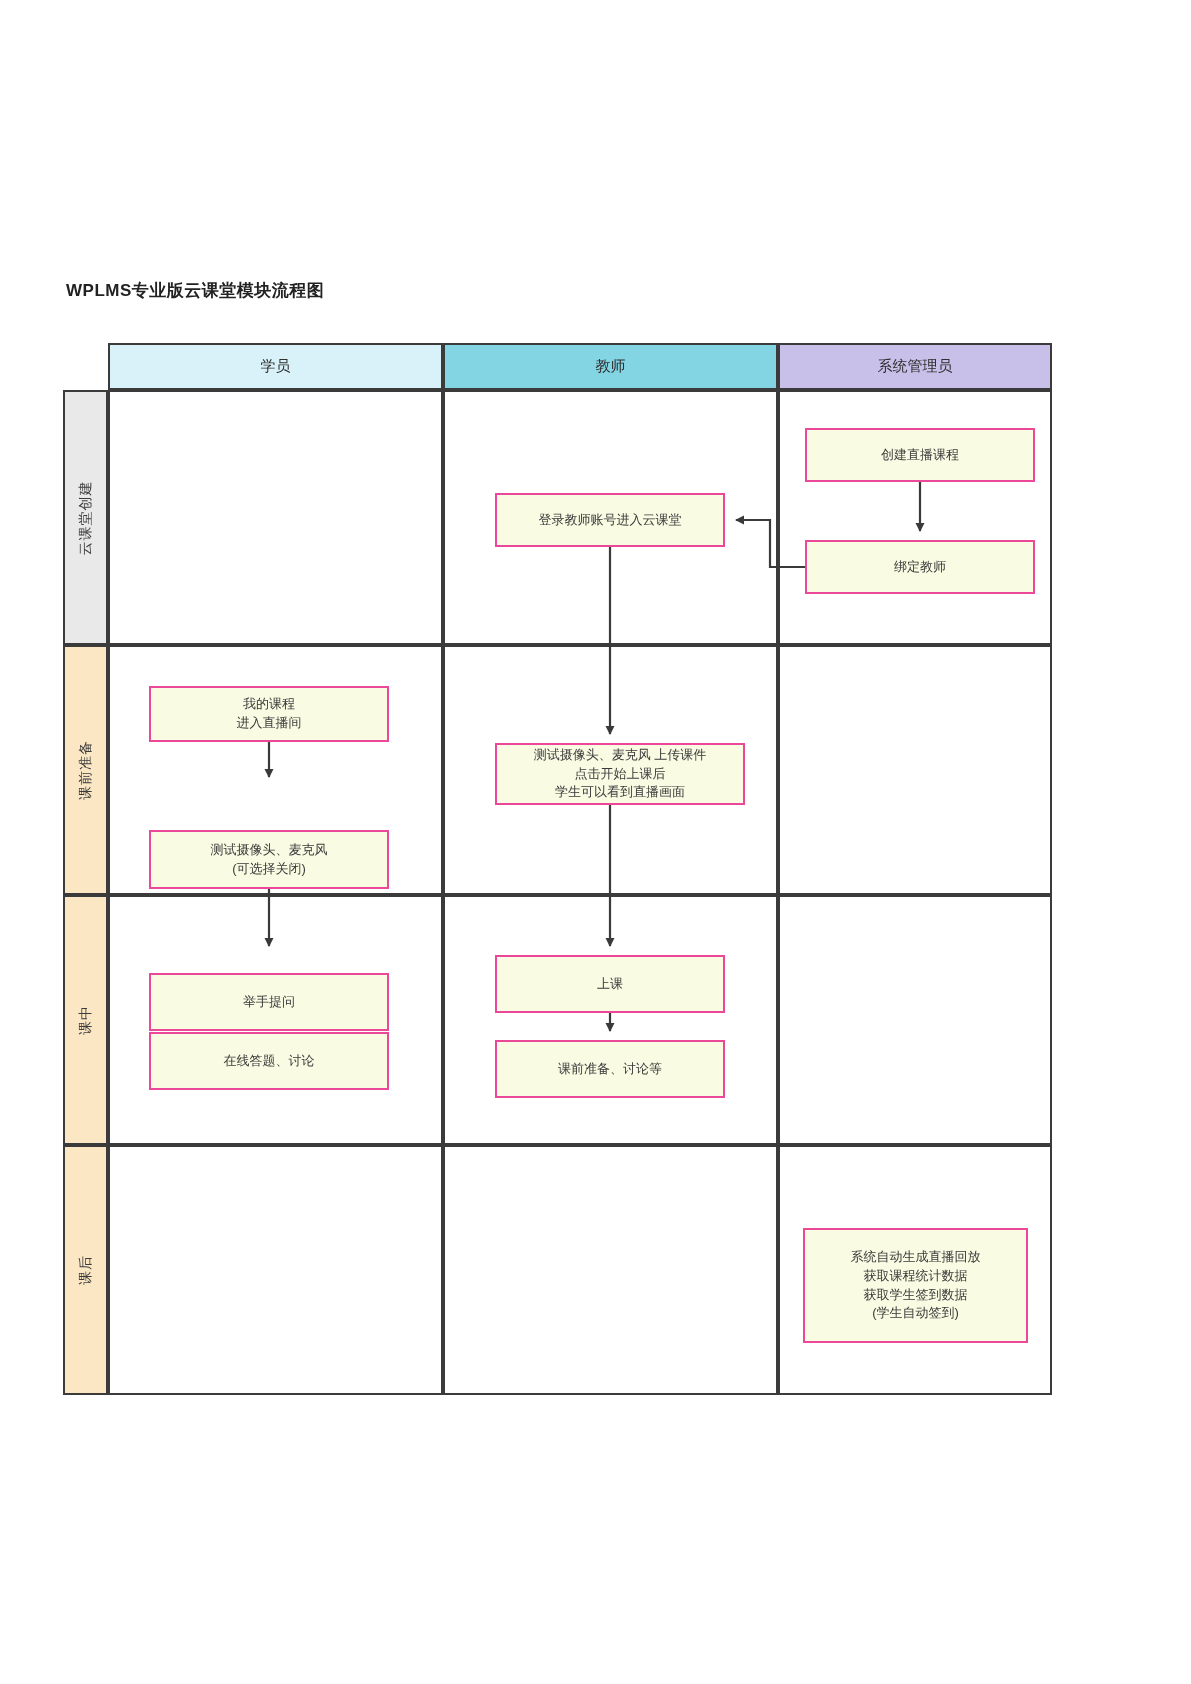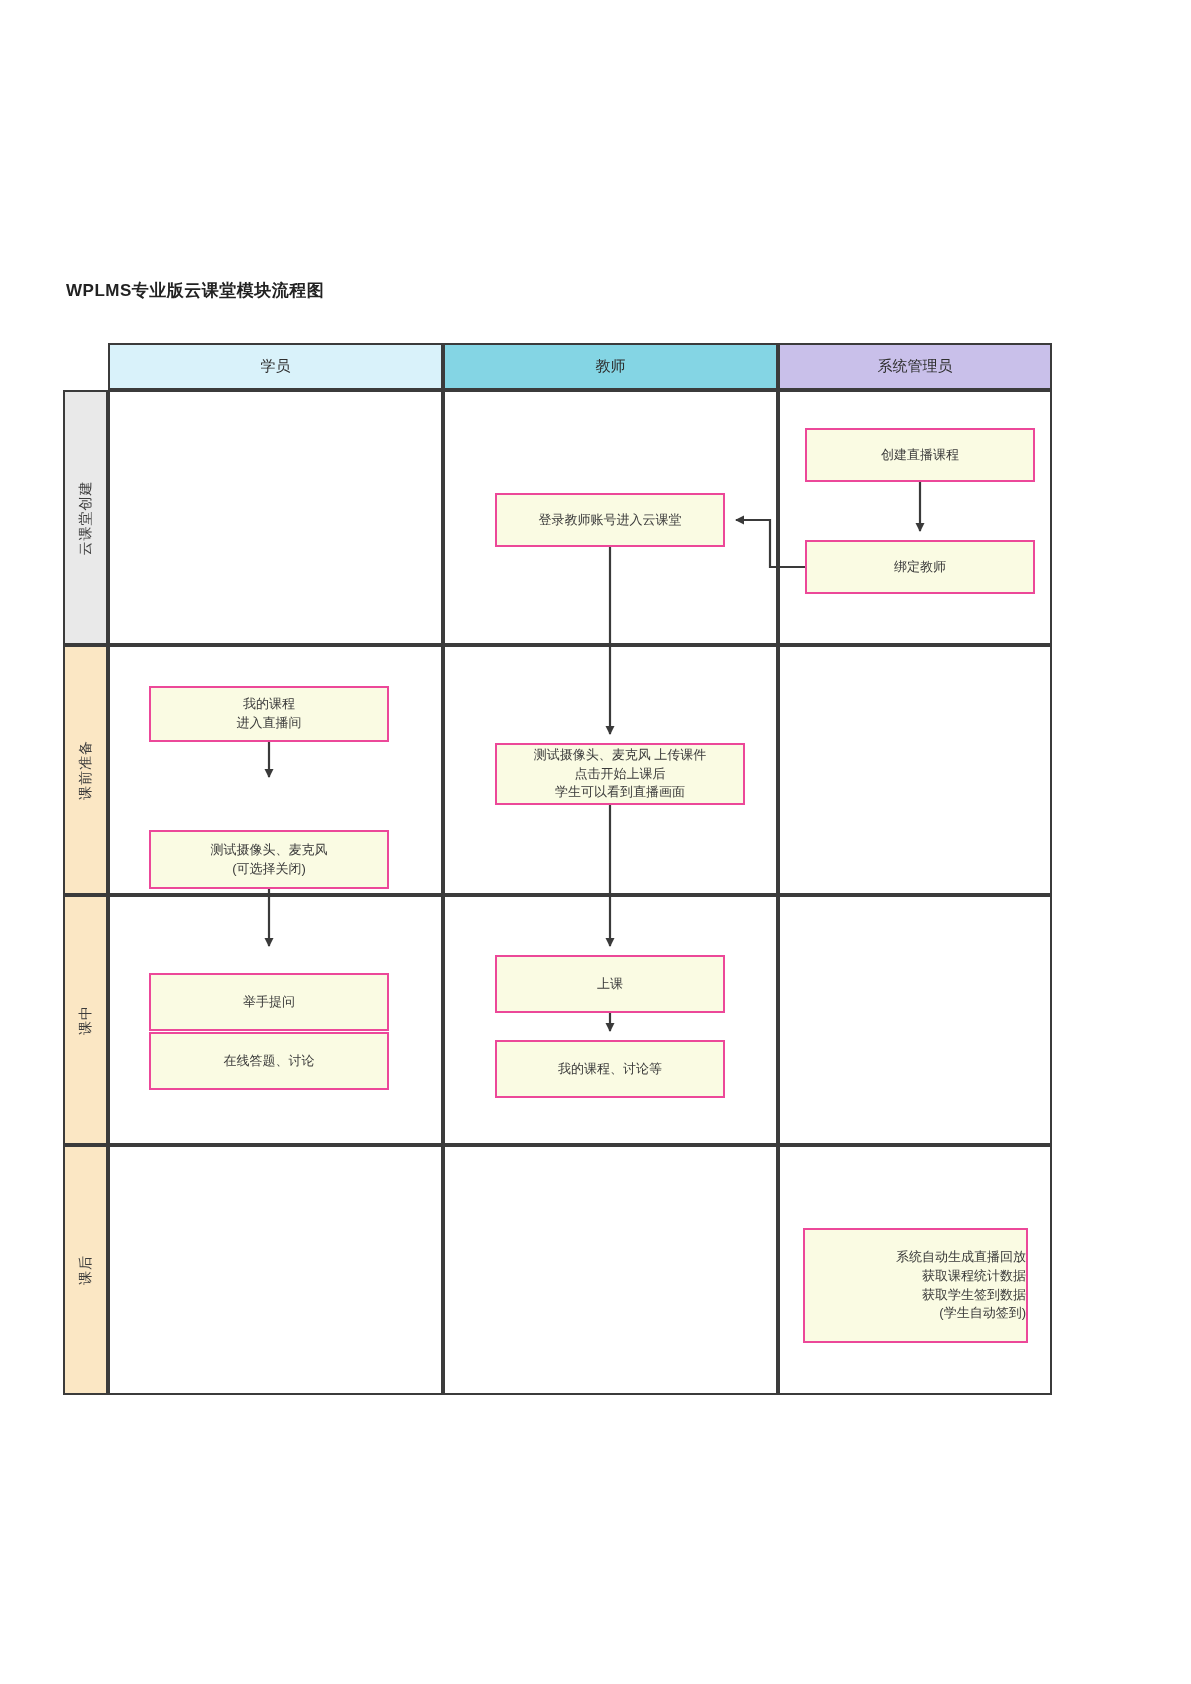--- a/index.html
+++ b/index.html
@@ -86,38 +86,38 @@
   </div>
   <div class="abs node" style="left:495px;top:743px;width:250px;height:62px;">
     <div>测试摄像头、麦克风 上传课件</div>
     <div>点击开始上课后</div>
     <div>学生可以看到直播画面</div>
   </div>
   <div class="abs node" style="left:495px;top:955px;width:230px;height:58px;">
     <div>上课</div>
   </div>
   <div class="abs node" style="left:495px;top:1040px;width:230px;height:58px;">
-    <div>我的课程、讨论等</div>
+    <div>课前准备、讨论等</div>
   </div>
 
   <div class="abs node" style="left:149px;top:686px;width:240px;height:56px;">
     <div>我的课程</div>
     <div>进入直播间</div>
   </div>
   <div class="abs node" style="left:149px;top:786px;width:240px;height:59px;margin-top:44px;">
     <div>测试摄像头、麦克风</div>
     <div>(可选择关闭)</div>
   </div>
   <div class="abs node" style="left:149px;top:955px;width:240px;height:58px;margin-top:18px;">
     <div>举手提问</div>
   </div>
   <div class="abs node" style="left:149px;top:1032px;width:240px;height:58px;">
     <div>在线答题、讨论</div>
   </div>
 
-  <div class="abs node" style="left:803px;top:1228px;width:225px;height:115px;align-items:flex-end;">
+  <div class="abs node" style="left:803px;top:1228px;width:225px;height:115px;">
     <div>系统自动生成直播回放</div>
     <div>获取课程统计数据</div>
     <div>获取学生签到数据</div>
     <div>(学生自动签到)</div>
   </div>
 
 </div>
 
 </body></html>

